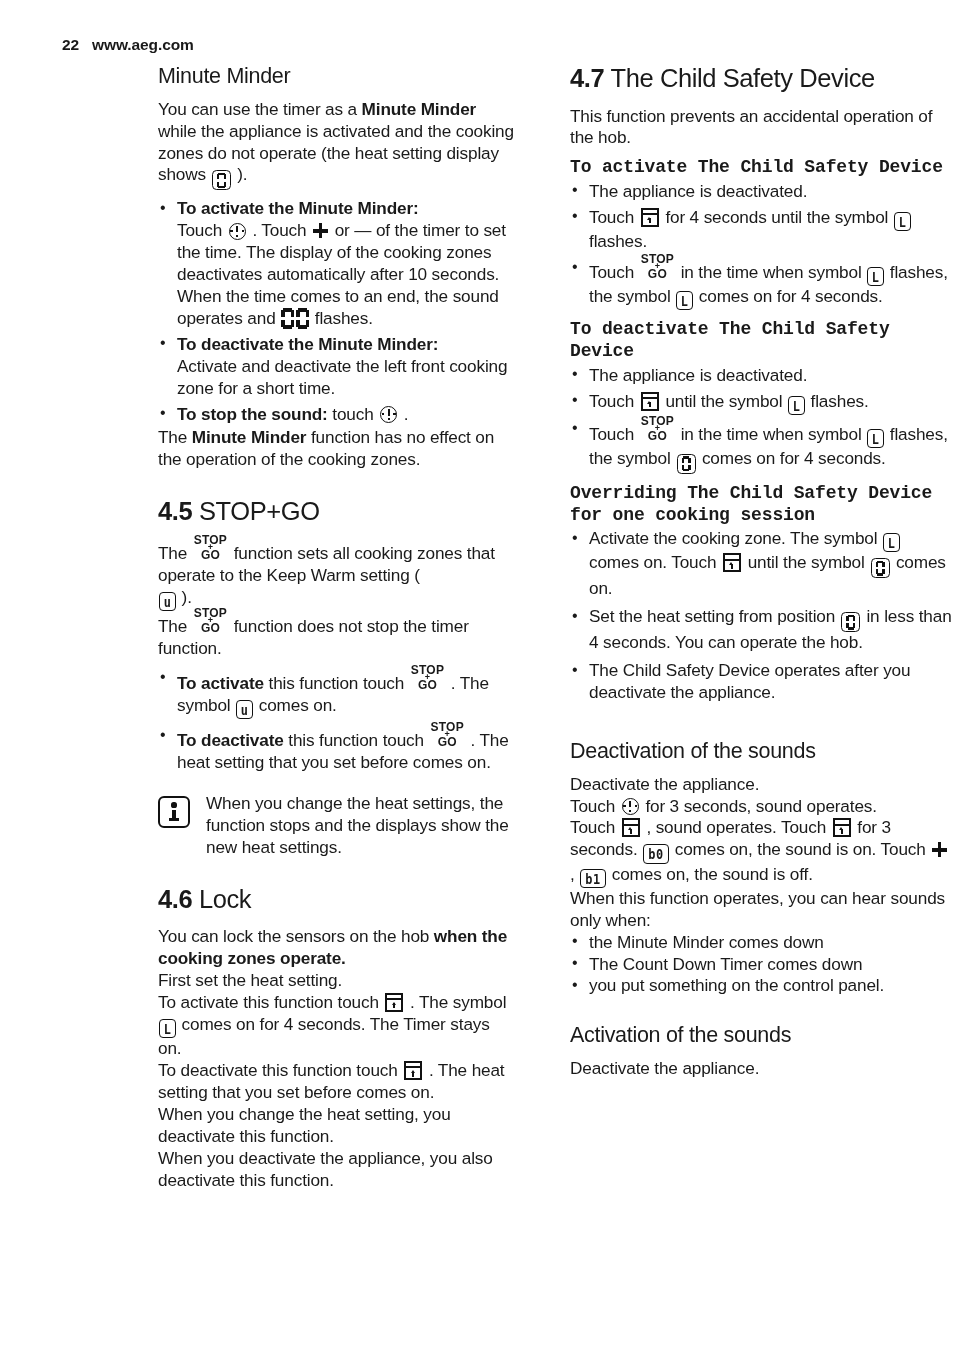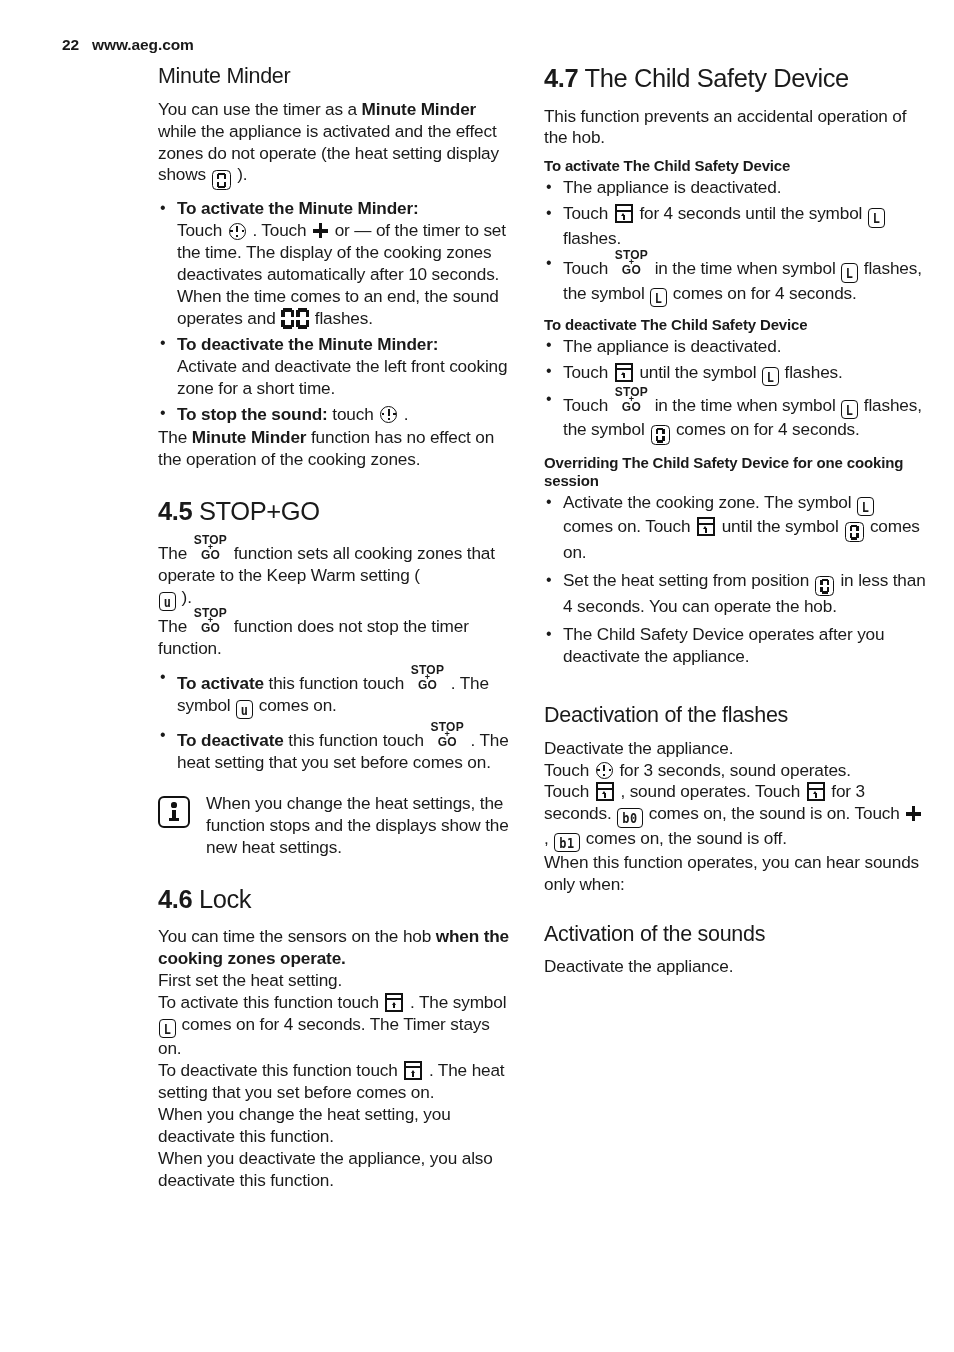--- a/index.html
+++ b/index.html
@@ -28,20 +28,21 @@
   .page-header .pgnum { margin-right: 13px; }
 
   
   .columns {
     position: absolute;
     left: 0;
     top: 64px;
     width: 954px;
     display: flex;
     gap: 0;
+    justify-content: space-between;
   }
   .col {
     width: 400px;
     font-size: 17.2px;
     line-height: 1.275;
     letter-spacing: -0.15px;
   }
   .col-left  { margin-left: 158px; width: 356px; }
   .col-right { margin-left: 30px;  width: 384px; }
 
@@ -55,25 +56,26 @@
   }
   h1.sec .num { font-weight: bold; }
   h2.sub {
     font-size: 21.5px;
     font-weight: 400;
     margin: 0 0 10px 0;
     line-height: 1.15;
     letter-spacing: -0.3px;
   }
   h3.bold {
-    font-size: 15px;
+    font-size: 18px;
     font-weight: bold;
     margin: 0 0 2px 0;
     line-height: 1.2;
     letter-spacing: -0.15px;
+    font-family: Liberation Mono, monospace;
   }
   .gap-lg { height: 26px; }
   .gap-md { height: 16px; }
   .gap-sm { height: 8px; }
 
   p { margin: 0 0 0 0; }
   p + p { margin-top: 0; }
   .para { margin-bottom: 0; }
 
   
@@ -316,21 +318,21 @@
 <div class="page-header">
   <span class="pgnum">22</span><span>www.aeg.com</span>
 </div>
 
 <div class="columns">
 
   <div class="col col-left">
 
     <h2 class="sub">Minute Minder</h2>
 
-    <p class="para"><span>You can use the timer as a </span><b>Minute Minder</b><span> while the appliance is activated and the effect zones do not operate (the heat setting display shows </span><span class="segbox"><span class="segdigit"><i class="h t"></i><i class="v tl"></i><i class="v tr"></i><i class="v bl"></i><i class="v br"></i><i class="h b"></i></span></span><span> ).</span></p>
+    <p class="para"><span>You can use the timer as a </span><b>Minute Minder</b><span> while the appliance is activated and the cooking zones do not operate (the heat setting display shows </span><span class="segbox"><span class="segdigit"><i class="h t"></i><i class="v tl"></i><i class="v tr"></i><i class="v bl"></i><i class="v br"></i><i class="h b"></i></span></span><span> ).</span></p>
 
     <div class="gap-sm"></div>
 
     <ul class="bl">
       <li><b>To activate the Minute Minder:</b><br><span>Touch </span><span class="clock-icon"><i class="clock-tick l"></i><i class="clock-tick r"></i></span><span> . Touch </span><span class="plus-icon"></span><span> or — of the timer to set the time. The display of the cooking zones deactivates automatically after 10 seconds. When the time comes to an end, the sound operates and </span><span class="segpair"><span class="segdigit big"><i class="h t"></i><i class="v tl"></i><i class="v tr"></i><i class="v bl"></i><i class="v br"></i><i class="h b"></i></span><span class="segdigit big"><i class="h t"></i><i class="v tl"></i><i class="v tr"></i><i class="v bl"></i><i class="v br"></i><i class="h b"></i></span></span><span> flashes.</span></li>
 
       <li style="margin-top:4px;"><b>To deactivate the Minute Minder:</b><br><span> Activate and deactivate the left front cooking zone for a short time.</span></li>
 
       <li style="margin-top:4px;"><b>To stop the sound:</b><span> touch </span><span class="clock-icon"><i class="clock-tick l"></i><i class="clock-tick r"></i></span><span> .</span></li>
     </ul>
@@ -361,21 +363,21 @@
           <span class="stem"></span>
           <span class="foot"></span>
       </div>
       <div class="info-text">When you change the heat settings, the function stops and the displays show the new heat settings.</div>
     </div>
 
     <div class="gap-lg"></div>
 
     <h1 class="sec"><span class="num">4.6</span> <span>Lock</span></h1>
 
-    <p class="para"><span>You can time the sensors on the hob </span><b>when the cooking zones operate.</b><br><span> First set the heat setting.</span></p>
+    <p class="para"><span>You can lock the sensors on the hob </span><b>when the cooking zones operate.</b><br><span> First set the heat setting.</span></p>
 
     <p class="para"><span>To activate this function touch </span><span class="lock-icon"><span class="bar"></span><span class="head"></span><span class="stem"></span></span><span> . The symbol </span><span class="boxsym"><span class="seg">L</span></span><span> comes on for 4 seconds. The Timer stays on.</span></p>
 
     <p class="para"><span>To deactivate this function touch </span><span class="lock-icon"><span class="bar"></span><span class="head"></span><span class="stem"></span></span><span> . The heat setting that you set before comes on.</span></p>
 
     <p class="para">When you change the heat setting, you deactivate this function.</p>
     <p class="para">When you deactivate the appliance, you also deactivate this function.</p>
   </div>
 
   <div class="col col-right">
@@ -412,30 +414,35 @@
       <li style="margin-top:2px;"><span>Activate the cooking zone. The symbol </span><span class="boxsym"><span class="seg">L</span></span><span> comes on. Touch </span><span class="lock-icon"><span class="bar"></span><span class="head"></span><span class="stem"></span></span><span> until the symbol </span><span class="segbox"><span class="segdigit"><i class="h t"></i><i class="v tl"></i><i class="v tr"></i><i class="v bl"></i><i class="v br"></i><i class="h b"></i></span></span><span> comes on.</span></li>
       <li style="margin-top:6px;"><span>Set the heat setting from position </span><span class="segbox"><span class="segdigit"><i class="h t"></i><i class="v tl"></i><i class="v tr"></i><i class="v bl"></i><i class="v br"></i><i class="h b"></i></span></span><span> in less than 4 seconds. You can operate the hob.</span></li>
       <li style="margin-top:6px;"><span>The Child Safety Device operates after you deactivate the appliance.</span></li>
     </ul>
 
     <div class="gap-lg"></div>
 
 
     <div class="gap-sm"></div>
 
-    <h2 class="sub">Deactivation of the flashes</h2>
+    <h2 class="sub">Deactivation of the sounds</h2>
 
     <p class="para">Deactivate the appliance.</p>
 
     <p class="para"><span>Touch </span><span class="clock-icon"><i class="clock-tick l"></i><i class="clock-tick r"></i></span><span> for 3 seconds, sound operates.</span></p>
 
     <p class="para"><span>Touch </span><span class="lock-icon"><span class="bar"></span><span class="head"></span><span class="stem"></span></span><span> , sound operates. Touch </span><span class="lock-icon"><span class="bar"></span><span class="head"></span><span class="stem"></span></span><span> for 3 seconds. </span><span class="boxsym wide"><span class="seg">b0</span></span><span> comes on, the sound is on. Touch </span><span class="plus-icon"></span><span> , </span><span class="boxsym wide"><span class="seg">b1</span></span><span> comes on, the sound is off.</span></p>
 
     <p class="para">When this function operates, you can hear sounds only when:</p>
 
+    <ul class="bl tight">
+      <li>the Minute Minder comes down</li>
+      <li>The Count Down Timer comes down</li>
+      <li>you put something on the control panel.</li>
+    </ul>
 
     <div class="gap-lg"></div>
 
     <h2 class="sub">Activation of the sounds</h2>
 
     <p class="para">Deactivate the appliance.</p>
   </div>
 
 </div>
 

